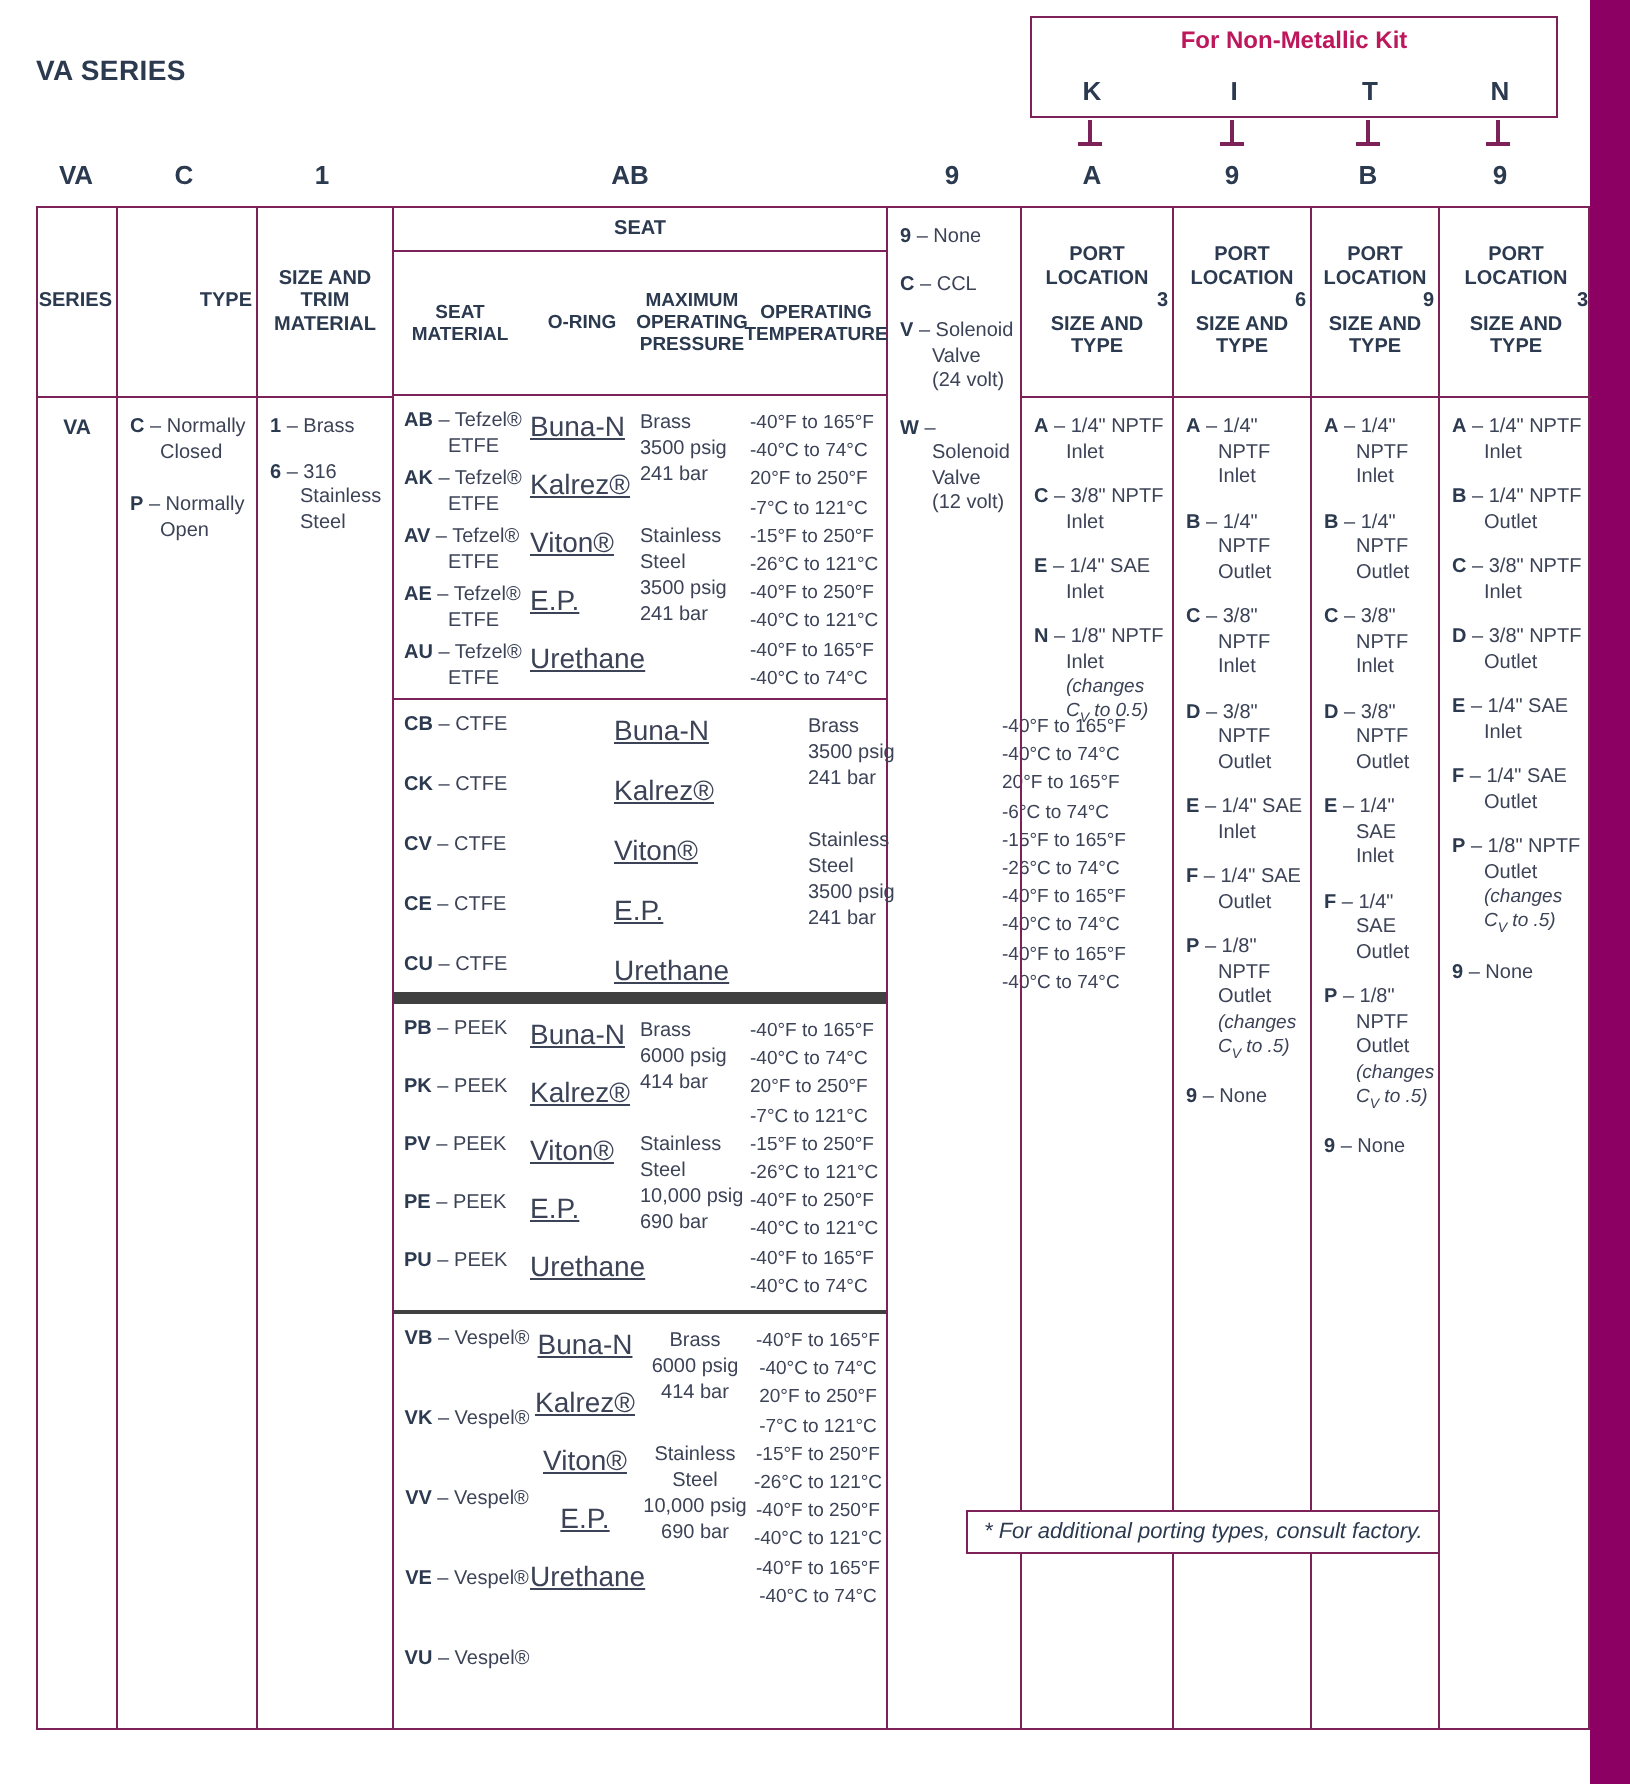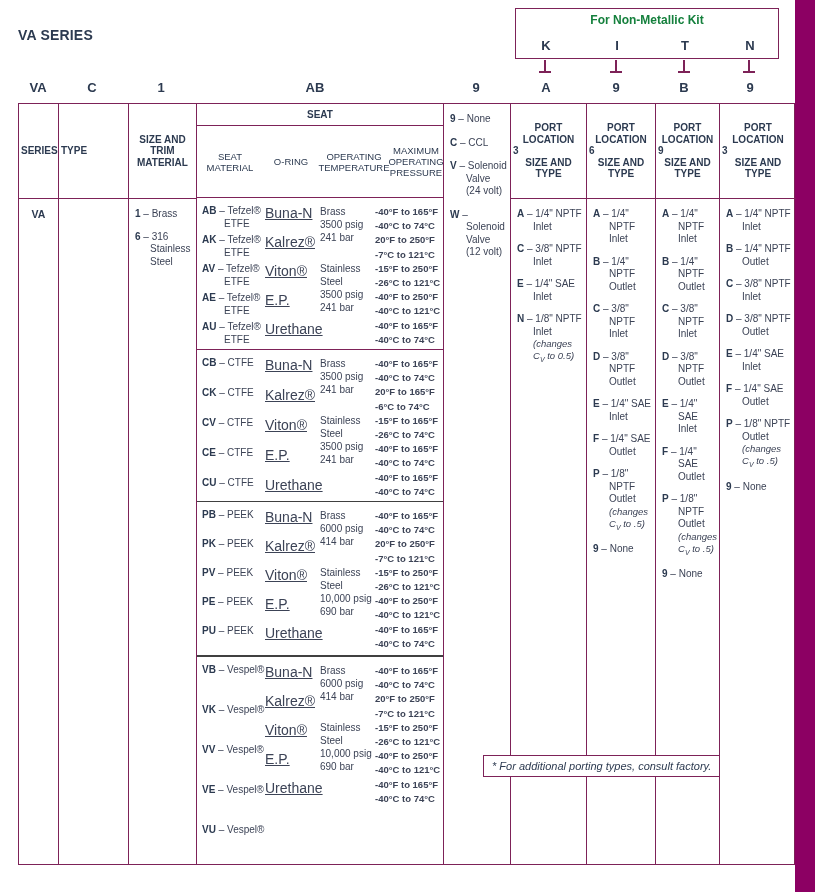--- a/index.html
+++ b/index.html
@@ -4,54 +4,54 @@
 <style>
   html,body{margin:0;padding:0;}
   body{
     width:815px;height:892px;position:relative;background:#fff;
     font-family:"Liberation Sans",sans-serif;color:#3c4356;overflow:hidden;
   }
   .right-bar{position:absolute;right:0;top:0;width:20px;height:892px;background:#8c0063;}
   .page-title{position:absolute;left:18px;top:27px;font-size:14px;font-weight:bold;color:#2c3a50;letter-spacing:.2px;}
   
   .kit-box{position:absolute;left:515px;top:8px;width:264px;height:51px;border:1.5px solid #7d2258;box-sizing:border-box;}
-  .kit-title{text-align:center;font-size:12px;font-weight:600;color:#15803d;margin-top:4px;}
+  .kit-title{text-align:center;font-size:12px;font-weight:600;color:#be185d;margin-top:4px;}
   .kit-letter{position:absolute;bottom:5px;transform:translateX(-50%);font-size:13px;font-weight:bold;color:#2c3a50;}
   .kl0{left:30px;} .kl1{left:101px;} .kl2{left:169px;} .kl3{left:234px;}
   .connector{position:absolute;top:60px;width:2px;height:13px;background:#7d2258;}
   .connector::after{content:'';position:absolute;bottom:0;left:-5px;width:12px;height:2px;background:#7d2258;}
   .cn0{left:544px;} .cn1{left:615px;} .cn2{left:683px;} .cn3{left:748px;}
   
   .code{position:absolute;top:80px;transform:translateX(-50%);font-size:13px;font-weight:bold;color:#2c3a50;}
   .cd0{left:38px;} .cd1{left:92px;} .cd2{left:161px;} .cd3{left:315px;} .cd4{left:476px;}
   .cd5{left:546px;} .cd6{left:616px;} .cd7{left:684px;} .cd8{left:750px;}
   
   .maintable{position:absolute;left:18px;top:103px;width:777px;height:762px;border:1.5px solid #7d2258;box-sizing:border-box;display:flex;background:#fff;}
   .col{box-sizing:border-box;border-right:1px solid #7d2258;display:flex;flex-direction:column;flex-shrink:0;}
   .col:last-child{border-right:none;}
   .c-series{width:40px}.c-type{width:70px}.c-body{width:68px}.c-seat{width:247px}
   .c-options{width:67px}.c-p0{width:76px}.c-p1{width:69px}.c-p2{width:64px}.c-p3{width:76px}
-  .hdr{height:95px;box-sizing:border-box;border-bottom:1.5px solid #7d2258;display:flex;flex-direction:column;align-items:flex-start;justify-content:center;text-align:center;font-weight:bold;font-size:10px;line-height:11.5px;color:#2c3a50;padding:2px;}
+  .hdr{height:95px;box-sizing:border-box;border-bottom:1.5px solid #7d2258;display:flex;flex-direction:column;align-items:flex-end;justify-content:center;text-align:center;font-weight:bold;font-size:10px;line-height:11.5px;color:#2c3a50;padding:2px;}
   .bd{flex:1;padding:9px 3px 0 6px;box-sizing:border-box;}
   .bd-series{text-align:center;font-weight:bold;font-size:10.5px;color:#2c3a50;padding:9px 0 0 0;}
   
   .hdr-seat{height:95px;box-sizing:border-box;border-bottom:1.5px solid #7d2258;display:flex;flex-direction:column;}
   .seat-top{height:22px;box-sizing:border-box;border-bottom:1px solid #7d2258;display:flex;align-items:center;justify-content:center;font-weight:bold;font-size:10px;color:#2c3a50;}
   .seat-sub{flex:1;display:flex;}
-  .ss{display:flex;align-items:center;justify-content:center;text-align:center;font-weight:normal;font-size:9.5px;line-height:11px;color:#2c3a50;box-sizing:border-box;padding:1px;}
+  .ss{display:flex;align-items:center;justify-content:center;text-align:center;font-weight:bold;font-size:9.5px;line-height:11px;color:#2c3a50;box-sizing:border-box;padding:1px;}
   .ss0{width:66px}.ss1{width:56px}.ss2{width:54px}.ss3{width:70px}
   
   .seat-body{flex:1;display:flex;flex-direction:column;}
   .sgroup{display:flex;box-sizing:border-box;padding:7px 2px 0 5px;}
   .g0{height:152px;border-bottom:1px solid #7d2258;}
-  .g1{height:152px;border-bottom:1px solid #404040;}
+  .g1{height:152px;border-bottom:6px solid #404040;gap:42px;}
   .g2{height:155px;border-bottom:2px solid #404040;}
-  .g3{flex:1;}
+  .g3{flex:1;text-align:center;}
   .scol{box-sizing:border-box;flex-shrink:0;}
-  .mats{width:63px;} .orings{width:55px;} .press{width:55px;} .temps{width:68px;font-weight:bold;}
+  .mats{width:63px;} .orings{width:55px;} .press{width:55px;} .temps{width:68px;}
   .entry{font-size:10px;line-height:12.5px;color:#3c4356;padding-left:22px;text-indent:-22px;}
   .entry b{color:#2c3a50;}
   .g0 .mats .entry{min-height:29px;} .g1 .mats .entry{min-height:30px;}
   .g2 .mats .entry{min-height:29px;} .g3 .mats .entry{min-height:40px;}
   .oring{font-size:14px;color:#3c4356;text-decoration:underline;}
   .g0 .oring{min-height:29px;} .g1 .oring{min-height:30px;}
   .g2 .oring{min-height:29px;} .g3 .oring{min-height:29px;}
   .blk{font-size:10px;line-height:13px;white-space:pre-line;color:#3c4356;}
   .blk2{margin-top:18px;}
   .temp{font-size:9.5px;line-height:14.2px;white-space:nowrap;color:#3c4356;}
@@ -96,38 +96,42 @@
 
 <div class="maintable">
 
   <div class="col c-series">
     <div class="hdr">SERIES</div>
     <div class="bd bd-series">VA</div>
   </div>
 
   <div class="col c-type">
     <div class="hdr">TYPE</div>
+    <div class="bd">
+        <div class="entry"><b>C</b> – Normally Closed</div>
+        <div class="entry"><b>P</b> – Normally Open</div>
+      </div>
   </div>
 
   <div class="col c-body">
     <div class="hdr">SIZE AND TRIM MATERIAL</div>
     <div class="bd">
         <div class="entry"><b>1</b> – Brass</div>
         <div class="entry"><b>6</b> – 316 Stainless Steel</div>
       </div>
   </div>
 
   <div class="col c-seat">
     <div class="hdr-seat">
       <div class="seat-top">SEAT</div>
       <div class="seat-sub">
         <div class="ss ss0">SEAT MATERIAL</div>
         <div class="ss ss1">O-RING</div>
+        <div class="ss ss2">MAXIMUM OPERATING PRESSURE</div>
         <div class="ss ss3">OPERATING TEMPERATURE</div>
-        <div class="ss ss2">MAXIMUM OPERATING PRESSURE</div>
       </div>
     </div>
     <div class="seat-body">
         <div class="sgroup g0">
           <div class="scol mats">
             <div class="entry"><b>AB</b> – Tefzel® ETFE</div>
             <div class="entry"><b>AK</b> – Tefzel® ETFE</div>
             <div class="entry"><b>AV</b> – Tefzel® ETFE</div>
             <div class="entry"><b>AE</b> – Tefzel® ETFE</div>
             <div class="entry"><b>AU</b> – Tefzel® ETFE</div>

